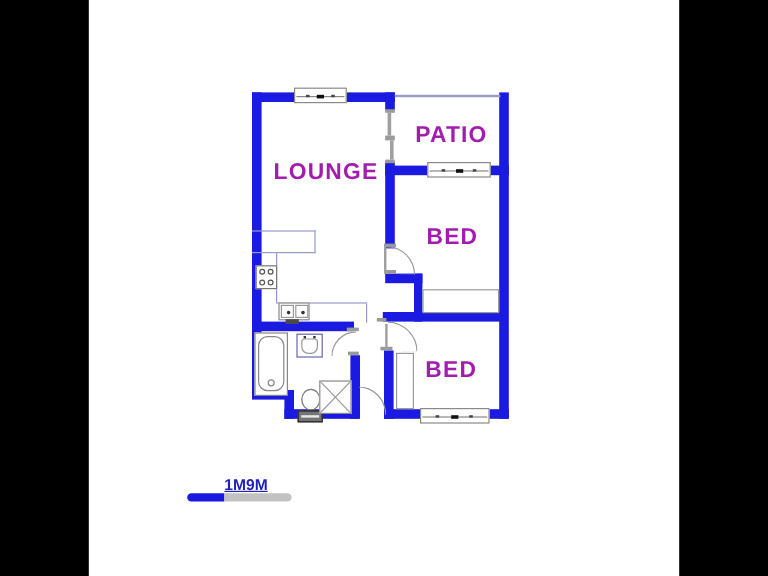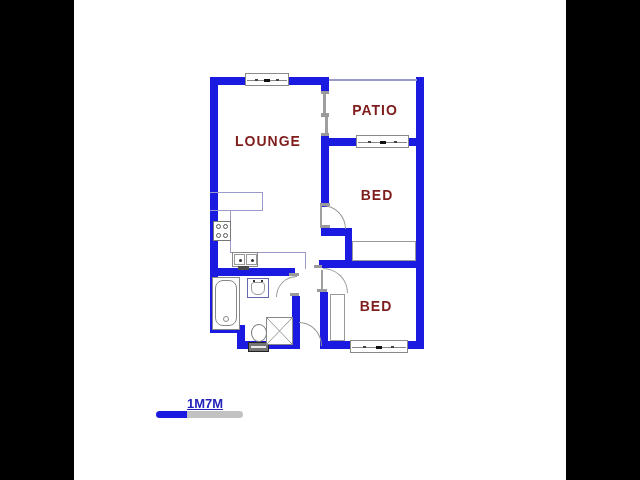--- a/index.html
+++ b/index.html
@@ -13,21 +13,21 @@
   .leaf{position:absolute;background:#9f9f9f;}
   .arc-tr{position:absolute;border-top:1px solid #999;border-right:1px solid #999;
           border-top-right-radius:100% 100%;}
   .arc-tl{position:absolute;border-top:1px solid #999;border-left:1px solid #999;
           border-top-left-radius:100% 100%;}
   .window{position:absolute;background:#fff;border:1px solid #8a8a8a;box-sizing:border-box;}
   .wline{position:absolute;left:1px;right:1px;top:50%;height:1px;background:#888;}
   .wdash{position:absolute;width:6px;height:3px;background:#111;top:50%;margin-top:-1px;left:50%;margin-left:-3px;}
   .wtick{position:absolute;width:3px;height:2px;background:#444;top:50%;margin-top:-1px;}
   .fixture{position:absolute;border:1px solid #888;background:#fff;box-sizing:border-box;}
-  .roomlabel{position:absolute;color:#7f1d1d;font-size:14px;font-weight:bold;
+  .roomlabel{position:absolute;color:#a21caf;font-size:19px;font-weight:bold;
              letter-spacing:1px;text-align:center;}
   .scalelabel{position:absolute;color:#2222bb;font-size:13px;font-weight:bold;
               text-align:center;text-decoration:underline;}
   .burner{position:absolute;width:5px;height:5px;border:1px solid #555;border-radius:50%;box-sizing:border-box;}
   .basin{position:absolute;border:1px solid #999;box-sizing:border-box;}
   .dot{position:absolute;background:#333;}
 </style>
 </head>
 <body>
 
@@ -139,15 +139,15 @@
 
 <div class="abs" style="left:352px;top:241px;width:64px;height:20px;border:1px solid #999;box-sizing:border-box;"></div>
 <div class="abs" style="left:330px;top:294px;width:15px;height:47px;border:1px solid #999;box-sizing:border-box;"></div>
 
 <div class="roomlabel" style="left:228px;top:133px;width:80px;">LOUNGE</div>
 <div class="roomlabel" style="left:346px;top:102px;width:58px;">PATIO</div>
 <div class="roomlabel" style="left:351px;top:187px;width:52px;">BED</div>
 <div class="roomlabel" style="left:350px;top:298px;width:52px;">BED</div>
 
 <div class="scalelabel" style="left:158px;top:396px;width:28px;margin-left:24px;">1M</div>
-<div class="scalelabel" style="left:200px;top:396px;width:28px;">7M</div>
+<div class="scalelabel" style="left:200px;top:396px;width:28px;">9M</div>
 <div class="abs" style="left:156px;top:411px;width:31px;height:7px;background:#1a1ae0;border-radius:4px 0 0 4px;"></div>
 <div class="abs" style="left:187px;top:411px;width:56px;height:7px;background:#c2c2c2;border-radius:0 4px 4px 0;"></div>
 
 </body></html>

